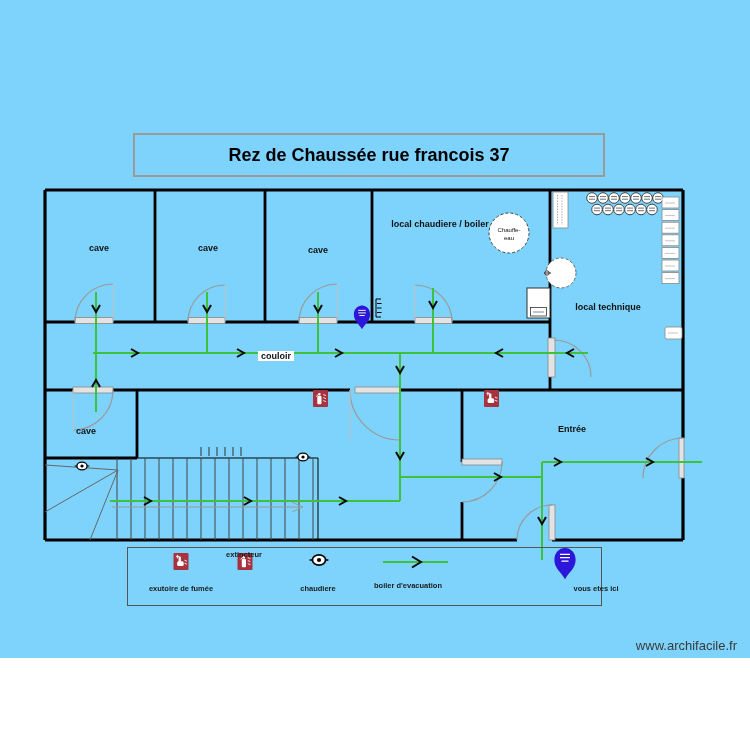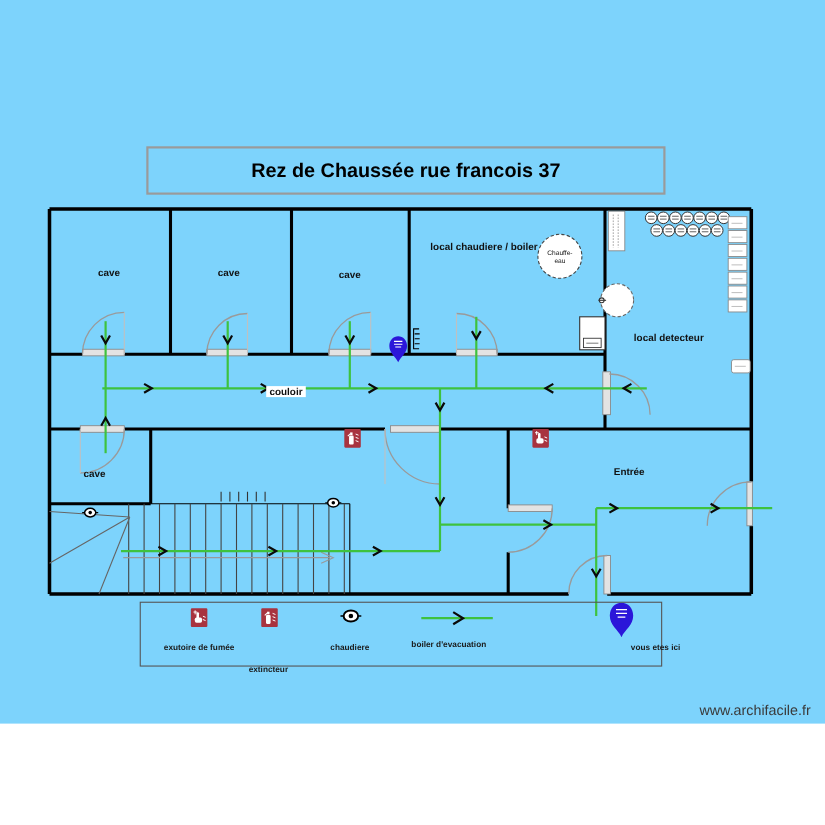--- a/index.html
+++ b/index.html
@@ -281,26 +281,26 @@
         <path d="M412,556.5 L421,562 L412,567.5" stroke="#0a0a0a" stroke-width="2" fill="none"></path>
       </g>
       <use href="#pin" transform="translate(565,563) scale(1.25)"></use>
     </g>
   </svg>
 
   <div class="room-label" style="left:99px;top:248px;">cave</div>
   <div class="room-label" style="left:208px;top:248px;">cave</div>
   <div class="room-label" style="left:318px;top:250px;">cave</div>
   <div class="room-label" style="left:440px;top:224px;">local chaudiere / boiler</div>
-  <div class="room-label" style="left:608px;top:307px;">local detecteur</div>
-  <div class="room-label on-line" style="left:260px;top:356px;">couloir</div>
+  <div class="room-label" style="left:608px;top:307px;">local technique</div>
+  <div class="room-label on-line" style="left:276px;top:356px;">couloir</div>
   <div class="room-label" style="left:86px;top:431px;">cave</div>
   <div class="room-label" style="left:572px;top:429px;">Entrée</div>
 
   <div class="legend-box"></div>
   <div class="legend-label" style="left:181px;top:584px;">exutoire de fumée</div>
-  <div class="legend-label" style="left:244px;top:604px;">extincteur</div>
+  <div class="legend-label" style="left:244px;top:550px;">extincteur</div>
   <div class="legend-label" style="left:318px;top:584px;">chaudiere</div>
   <div class="legend-label" style="left:408px;top:581px;">boiler d'evacuation</div>
   <div class="legend-label" style="left:596px;top:584px;">vous etes ici</div>
 
   <div class="watermark">www.archifacile.fr</div>
 </div>
 
 </body></html>

